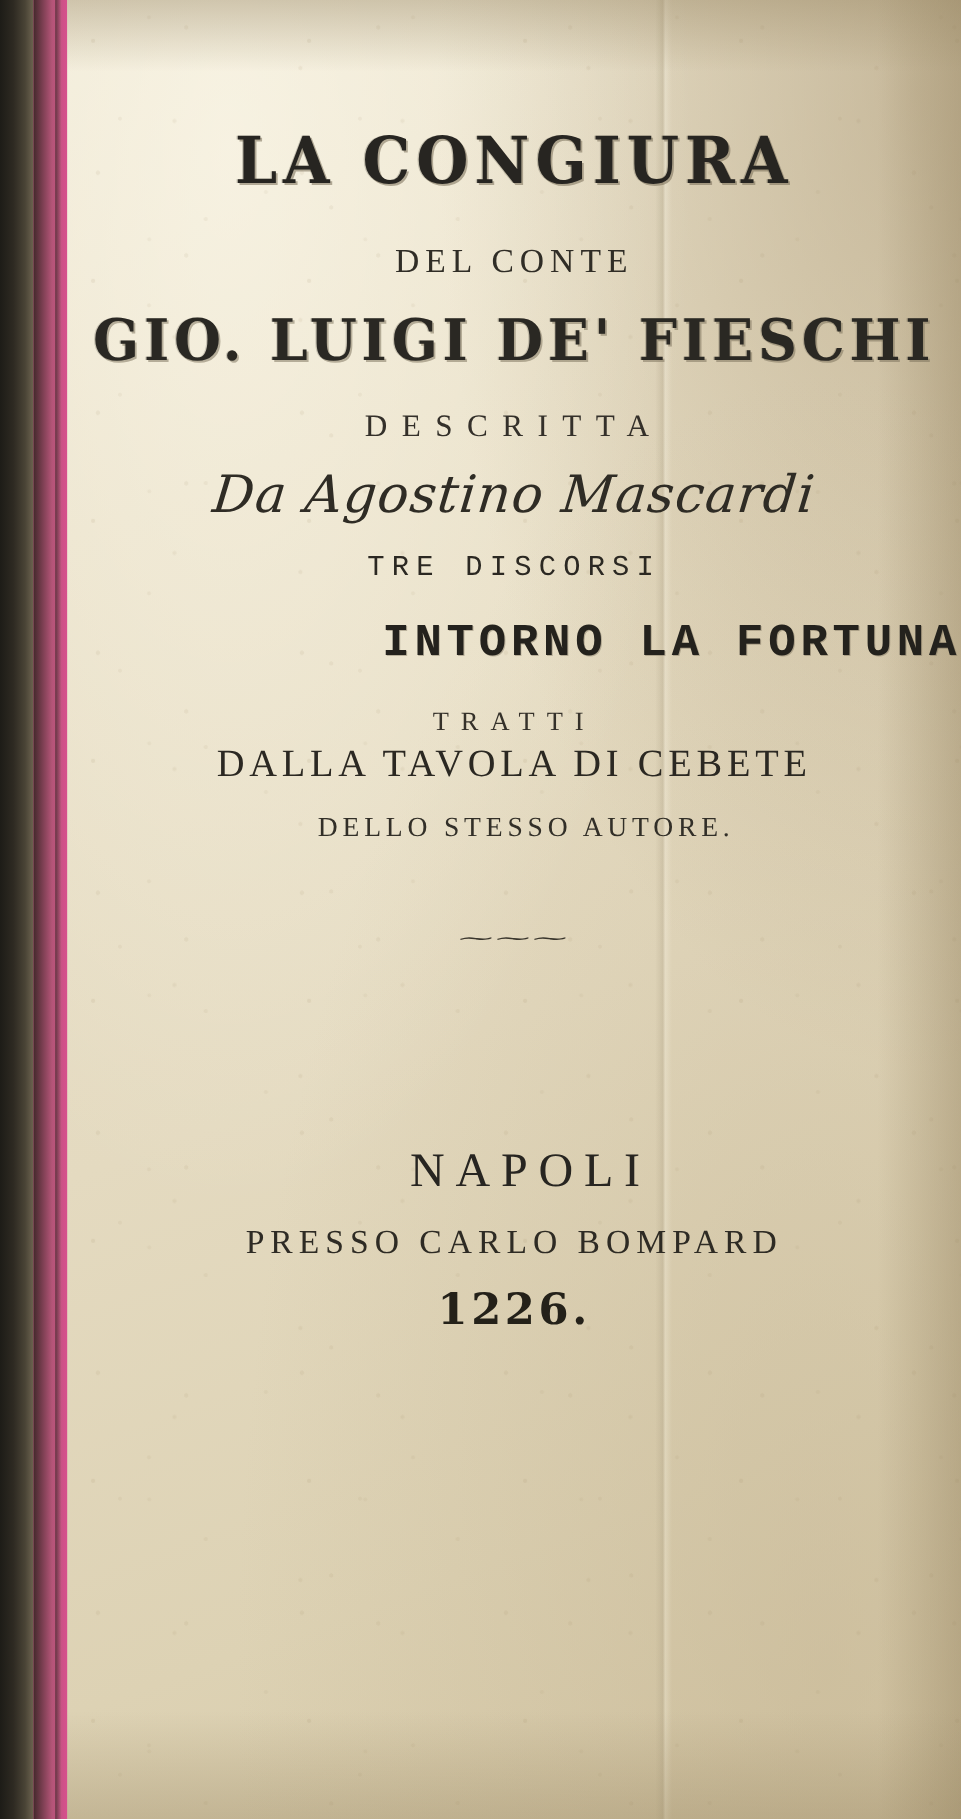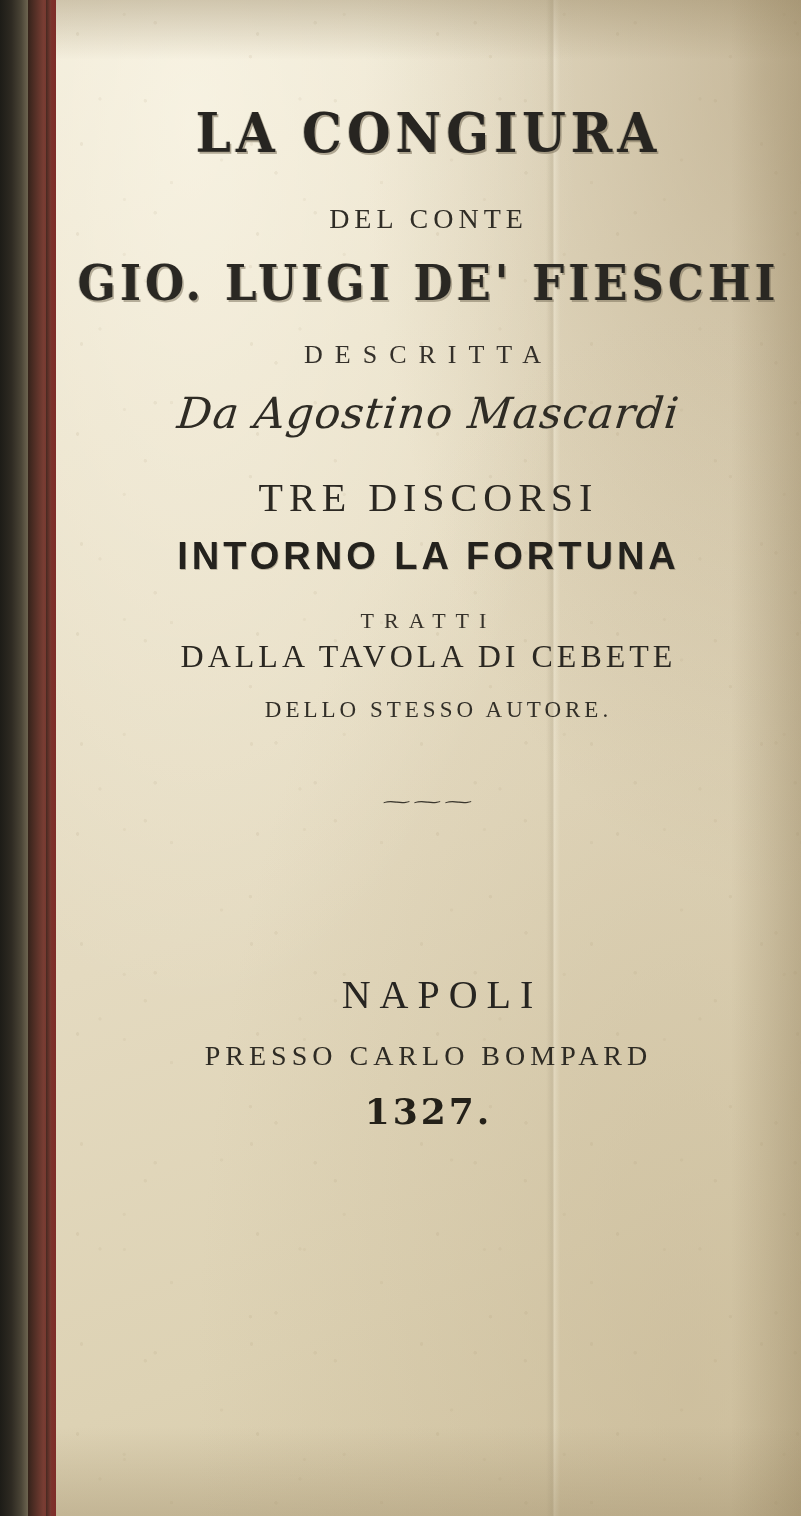--- a/index.html
+++ b/index.html
@@ -6,21 +6,21 @@
     margin: 0;
     padding: 0;
     background: #2b2b28;
   }
   .page {
     position: relative;
     width: 801px;
     height: 1516px;
     overflow: hidden;
     font-family: "Liberation Serif", serif;
-    background: #7f1d1d;
+    background: #ec4899;
   }
 
   
   .gutter {
     position: absolute;
     left: 0; top: 0;
     width: 28px; height: 100%;
     background: linear-gradient(90deg, #1d1c17 0%, #2e2a22 40%, #4a4436 75%, #6d6450 100%);
   }
   .gutter-shadow {
@@ -141,34 +141,35 @@
     transform: skewX(-6deg);
   }
   .l-aggiuntovi {
     margin-top: 36px;
     font-family: "Liberation Serif", serif;
     font-size: 21px;
     letter-spacing: 6px;
     color: #35312a;
   }
   .l-tre {
-    margin-top: 36px;
-    font-family: Liberation Serif, serif;
-    font-size: 40px;
+    margin-top: 22px;
+    font-family: Liberation Mono, monospace;
+    font-size: 24px;
     letter-spacing: 6px;
     color: #2b2822;
   }
   .l-fortuna {
-    margin-top: 14px;
-    font-family: Liberation Sans, sans-serif;
+    margin-top: 28px;
+    font-family: Liberation Mono, monospace;
     font-weight: 700;
     font-size: 38px;
     letter-spacing: 4px;
     color: #24221d;
     text-shadow: 0.8px 0.8px 0 rgba(110,100,80,0.4);
+    text-align: right;
   }
   .l-tratti {
     margin-top: 30px;
     font-family: "Liberation Serif", serif;
     font-size: 22px;
     letter-spacing: 10px;
     color: #35312a;
   }
   .l-tavola {
     margin-top: 4px;
@@ -240,16 +241,16 @@
       <div class="l-descritta">DESCRITTA</div>
       <div class="l-script">Da Agostino Mascardi</div>
       <div class="l-tre">TRE DISCORSI</div>
       <div class="l-fortuna">INTORNO LA FORTUNA</div>
       <div class="l-tratti">TRATTI</div>
       <div class="l-tavola">DALLA TAVOLA DI CEBETE</div>
       <div class="l-stesso">DELLO STESSO AUTORE.</div>
       <div class="ornament">⁓⁓⁓</div>
       <div class="l-city">NAPOLI</div>
       <div class="l-publisher">PRESSO CARLO BOMPARD</div>
-      <div class="l-year">1327.</div>
+      <div class="l-year">1226.</div>
     </div>
   </div>
 </div>
 
 </body></html>

